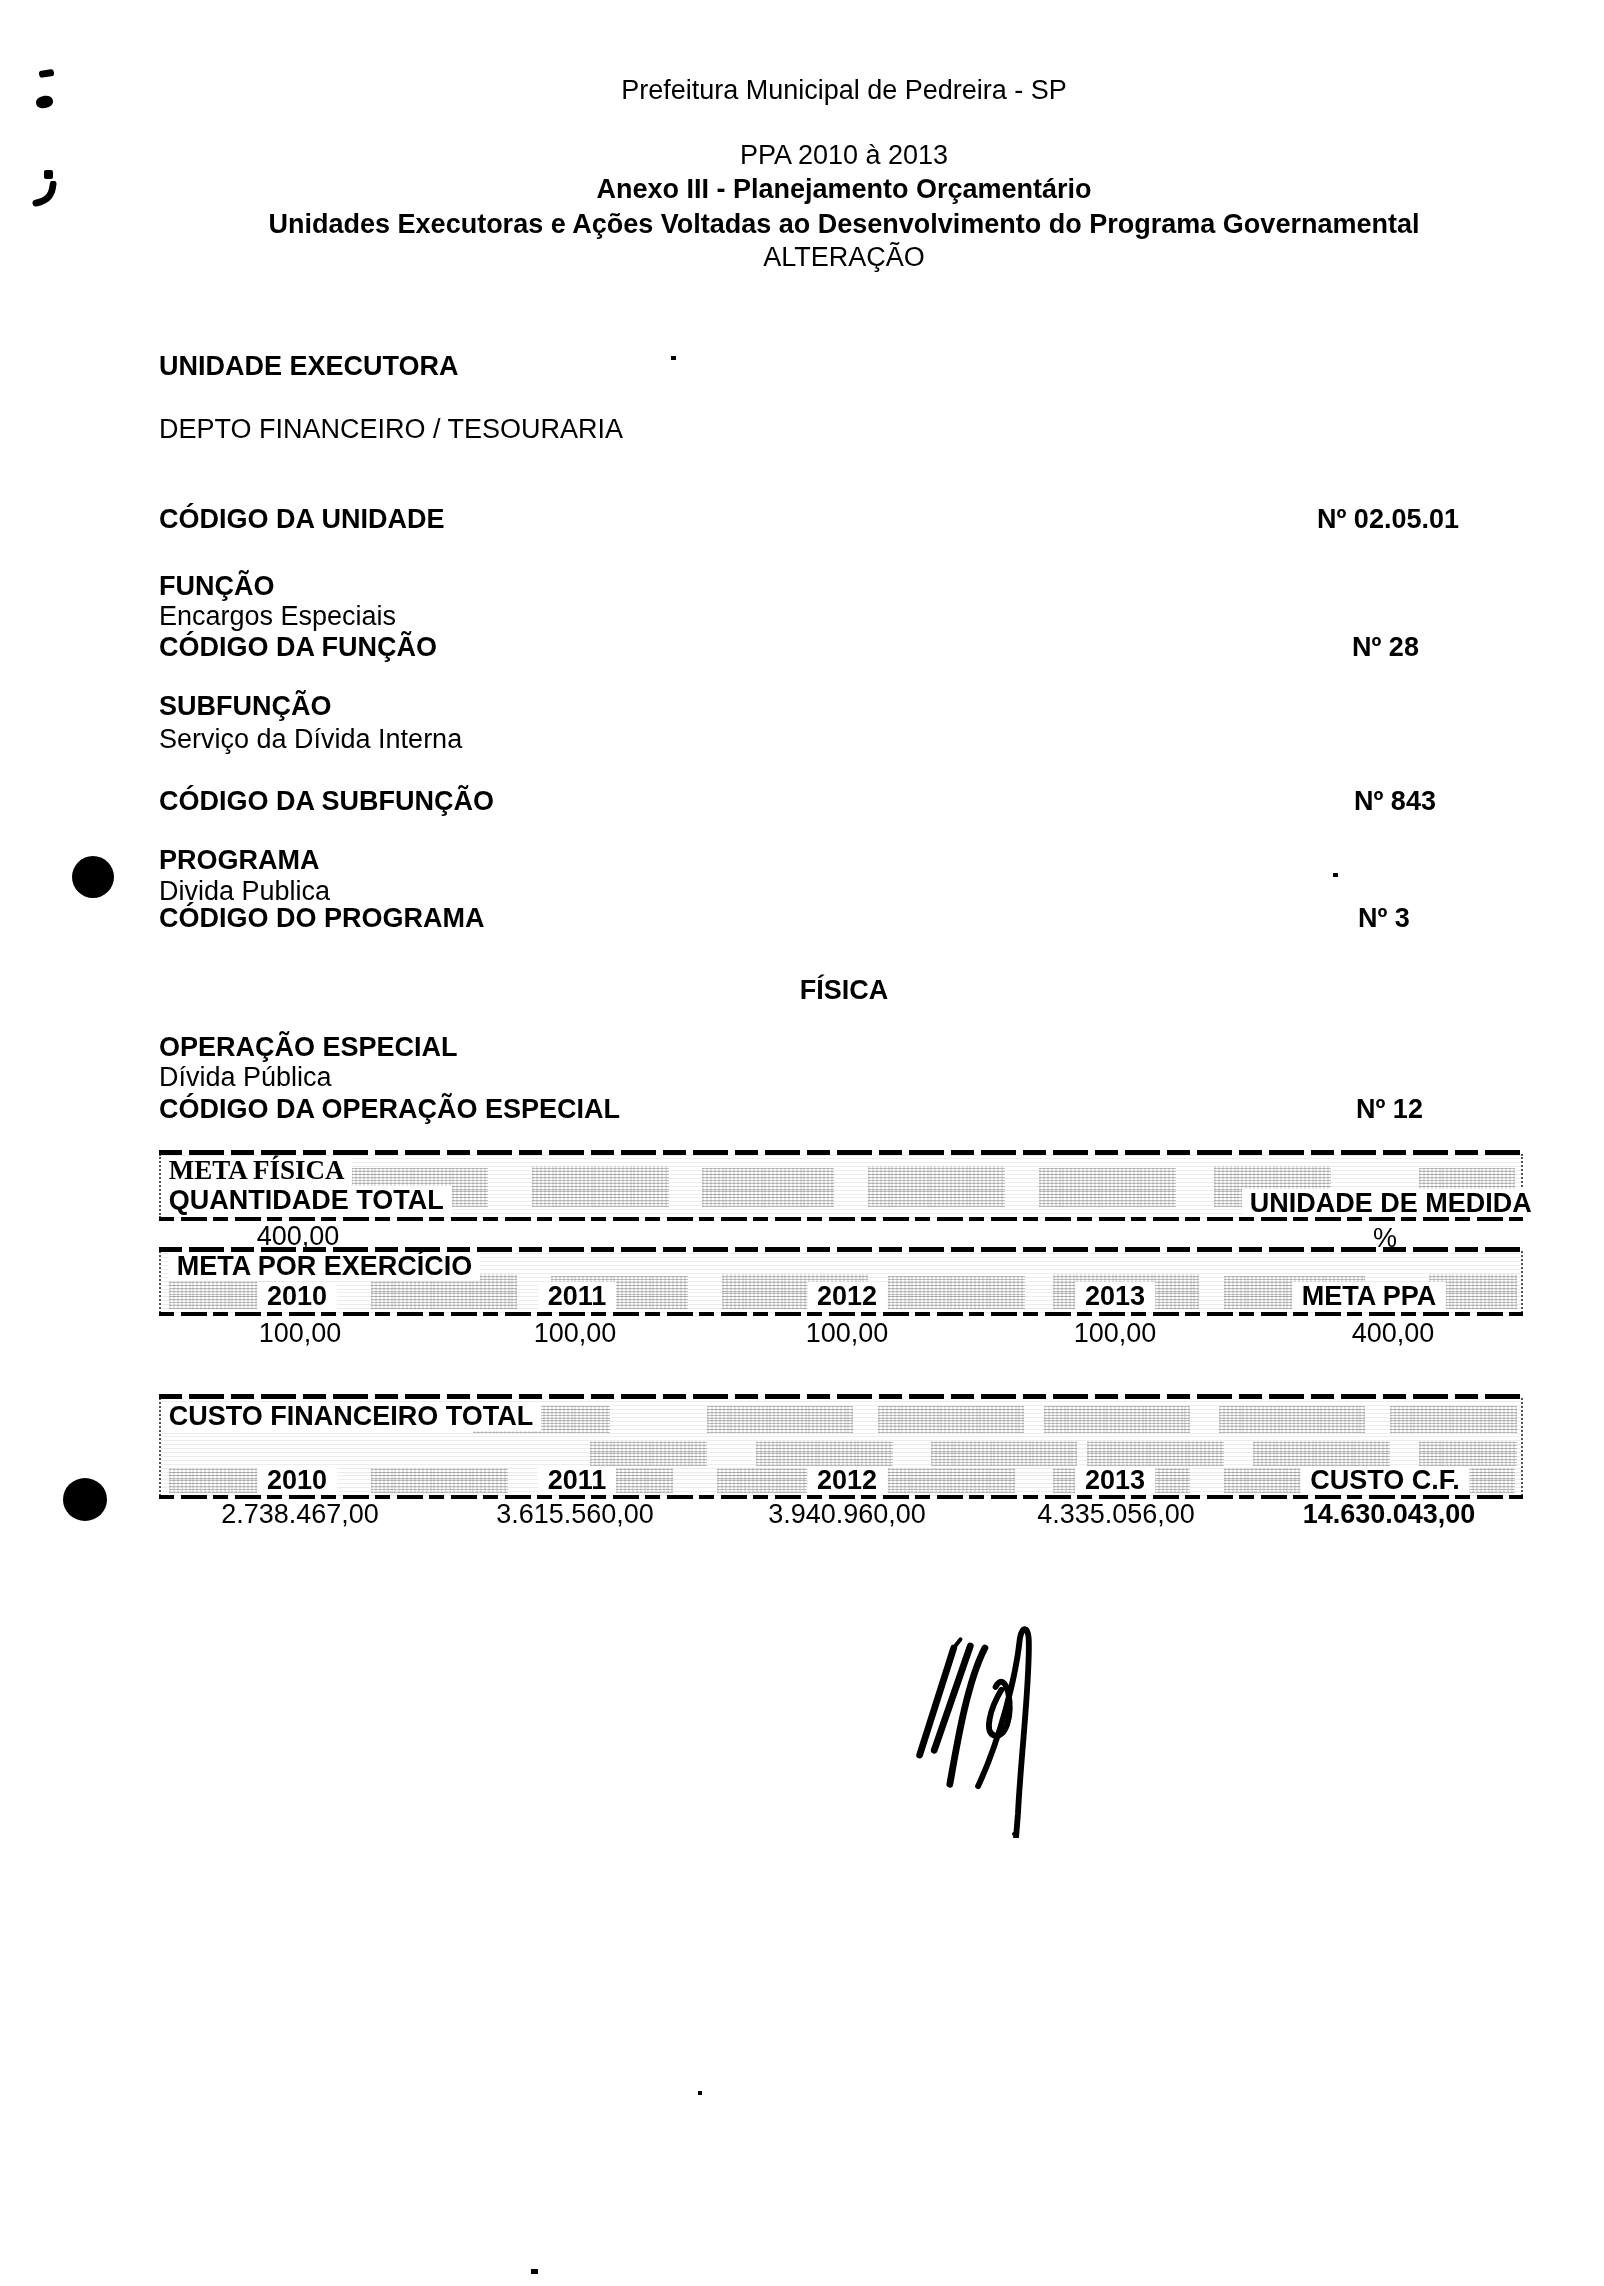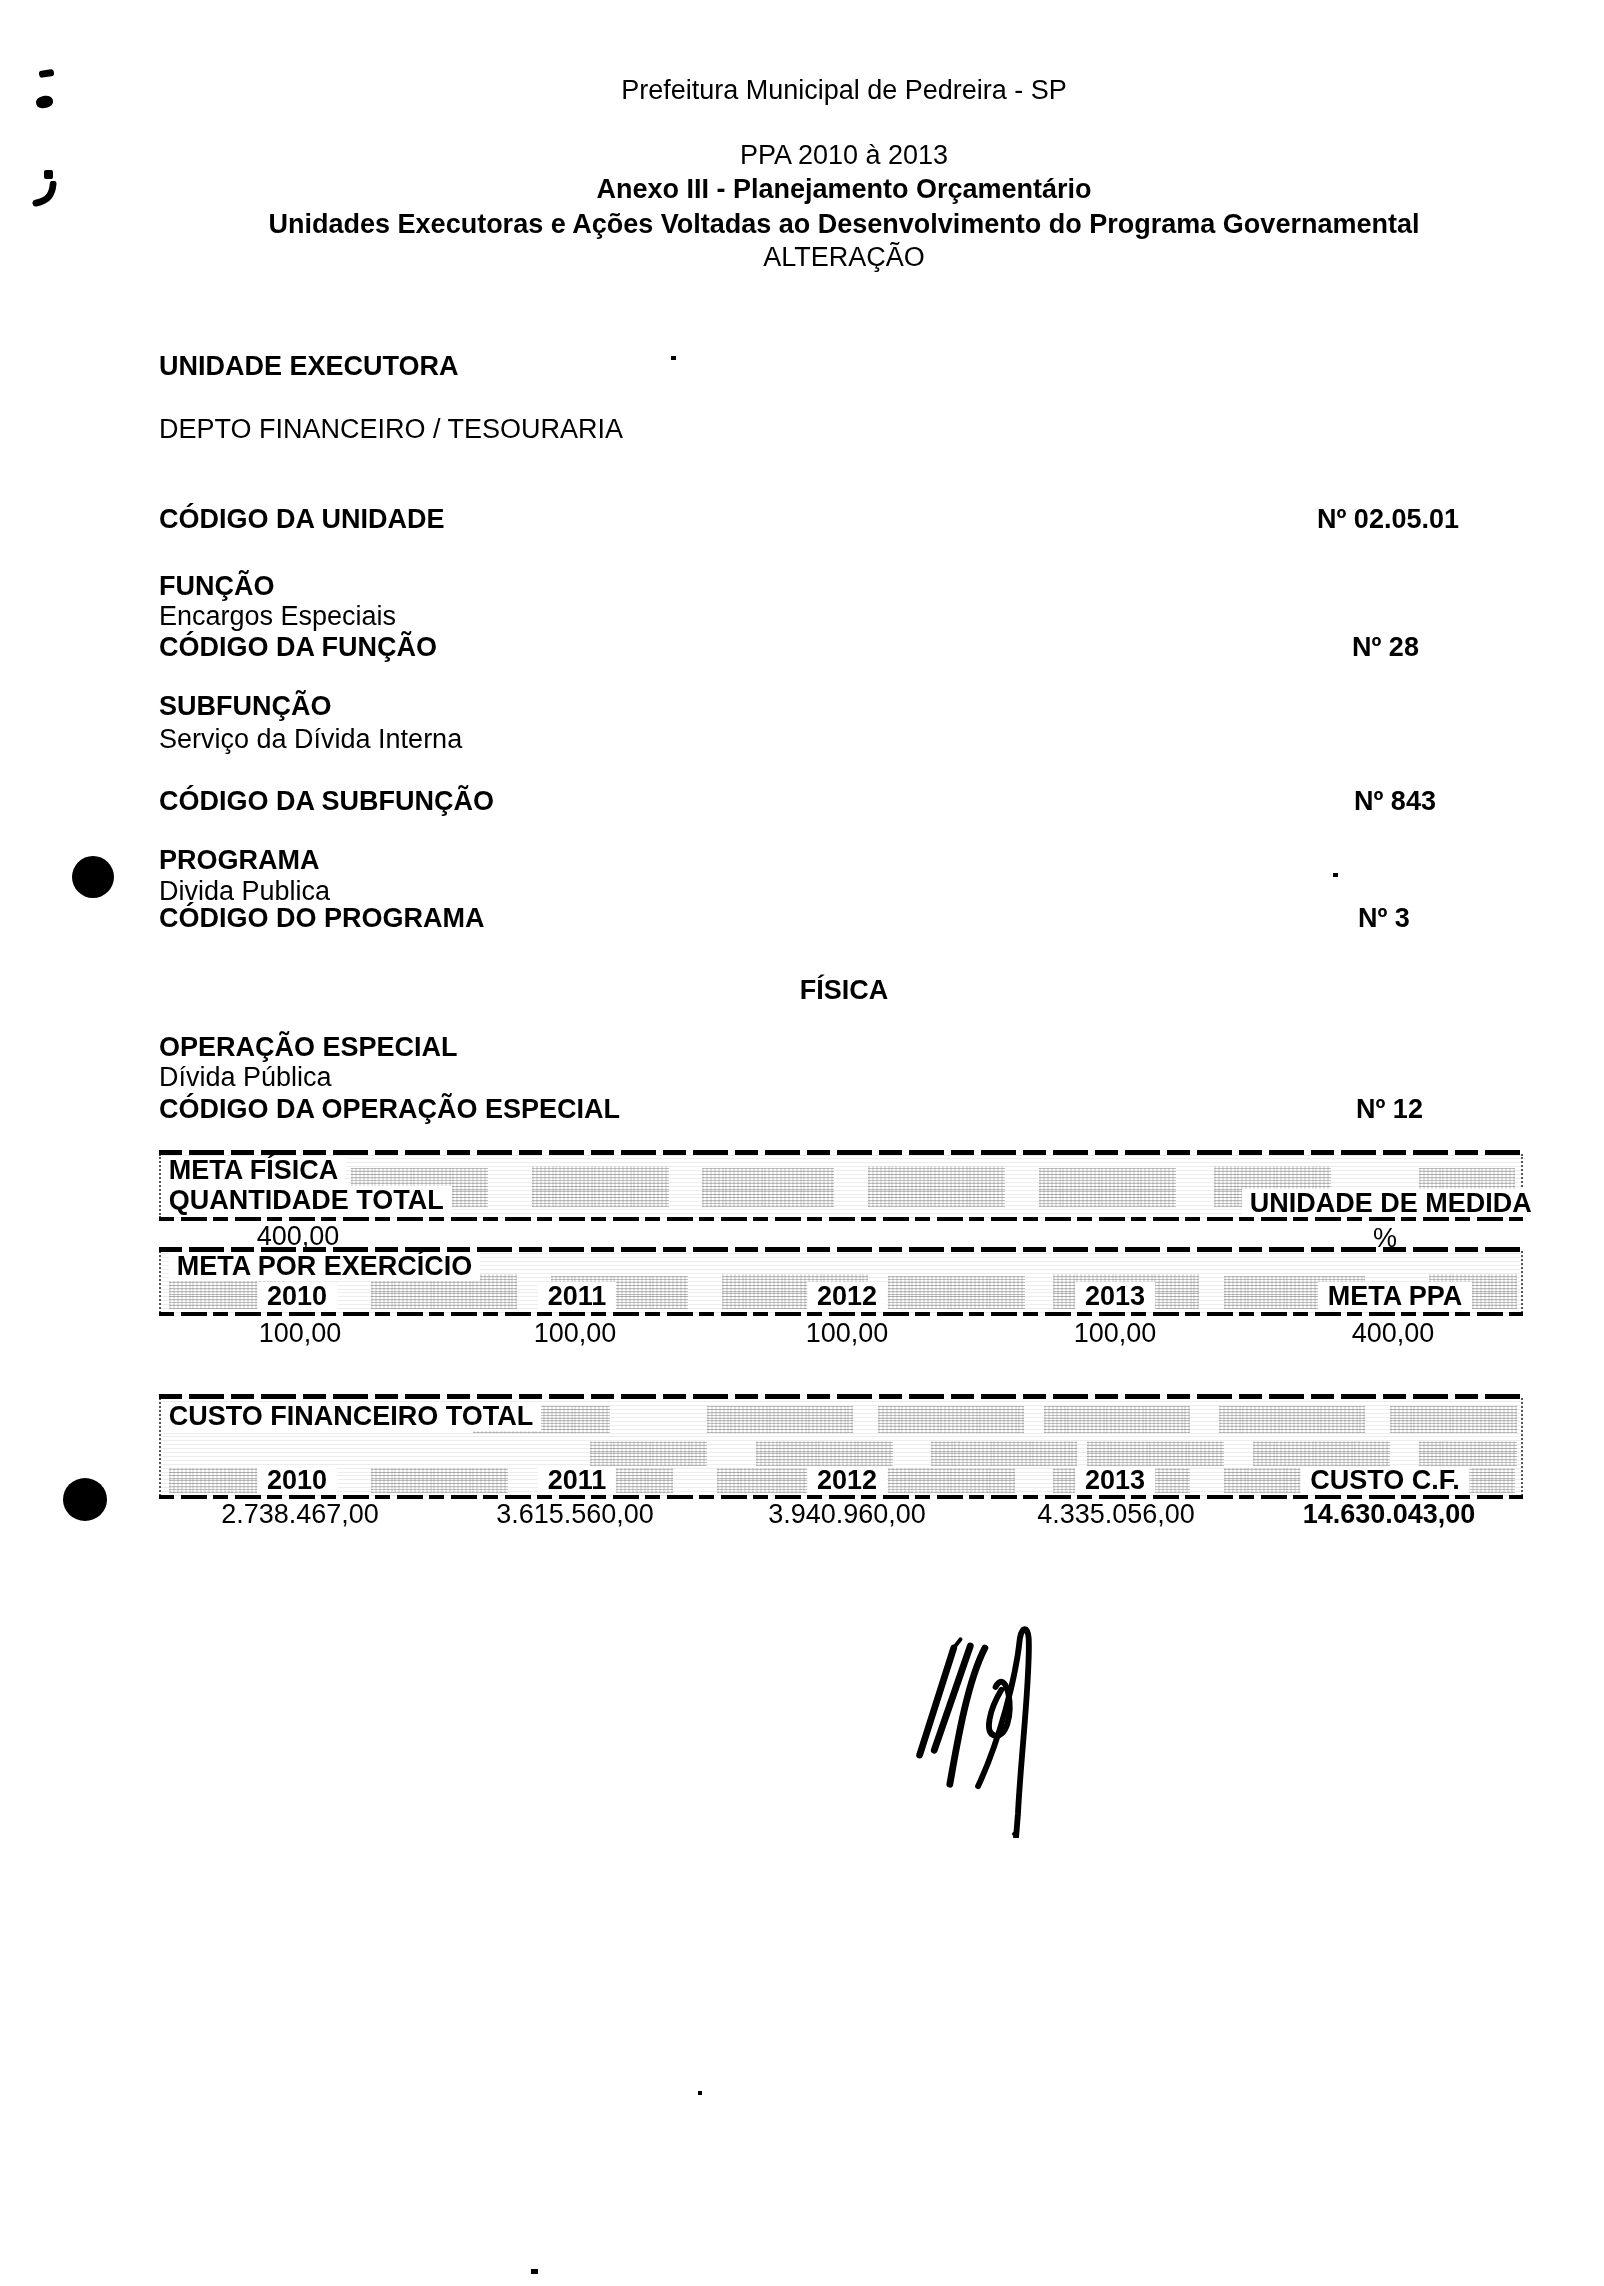--- a/index.html
+++ b/index.html
@@ -91,42 +91,42 @@
   <div class="abs t b" style="left:1356px;top:1094px;">Nº 12</div>
 
   <div class="band" style="top:1154px;height:64px;">
     <div class="patch" style="left:190px;top:13.7px;width:137px;height:39px;"></div>
     <div class="patch" style="left:371px;top:11.7px;width:137px;height:41px;"></div>
     <div class="patch" style="left:541px;top:13.7px;width:132px;height:39px;"></div>
     <div class="patch" style="left:707px;top:11.7px;width:137px;height:41px;"></div>
     <div class="patch" style="left:878px;top:13.7px;width:137px;height:39px;"></div>
     <div class="patch" style="left:1053px;top:11.7px;width:117px;height:41px;"></div>
     <div class="patch" style="left:1258px;top:13.7px;width:96px;height:39px;"></div>
-    <div class="blabel" style="left:0px;top:2px;">META FÍSICA</div>
+    <div class="blabel" style="left:0px;top:2px;font-family:Liberation Serif, serif;">META FÍSICA</div>
     <div class="blabel" style="left:0px;top:32px;">QUANTIDADE TOTAL</div>
     <div class="blabel" style="left:1081px;top:35px;">UNIDADE DE MEDIDA</div>
   </div>
   <div class="ncell" style="left:298px;top:1222px;">400,00</div>
   <div class="ncell" style="left:1385px;top:1224px;">%</div>
 
   <div class="band" style="top:1251px;height:62px;">
     <div class="patch" style="left:7.8px;top:25px;width:117px;height:33px;"></div>
     <div class="patch" style="left:210px;top:23.4px;width:146px;height:35px;"></div>
     <div class="patch" style="left:390px;top:25px;width:137px;height:33px;"></div>
     <div class="patch" style="left:561px;top:23.4px;width:146px;height:35px;"></div>
     <div class="patch" style="left:727px;top:25px;width:137px;height:33px;"></div>
     <div class="patch" style="left:892px;top:23.4px;width:146px;height:35px;"></div>
     <div class="patch" style="left:1063px;top:25px;width:141px;height:33px;"></div>
     <div class="patch" style="left:1268px;top:23.4px;width:88px;height:35px;"></div>
     <div class="blabel" style="left:8px;top:1px;">META POR EXERCÍCIO</div>
     <div class="ycell" style="left:136px;top:31px;">2010</div>
     <div class="ycell" style="left:416px;top:31px;">2011</div>
     <div class="ycell" style="left:686px;top:31px;">2012</div>
     <div class="ycell" style="left:954px;top:31px;">2013</div>
-    <div class="ycell" style="left:1234px;top:31px;">META PPA</div>
+    <div class="ycell" style="left:1208px;top:31px;">META PPA</div>
   </div>
   <div class="ncell" style="left:300px;top:1319px;">100,00</div>
   <div class="ncell" style="left:575px;top:1319px;">100,00</div>
   <div class="ncell" style="left:847px;top:1319px;">100,00</div>
   <div class="ncell" style="left:1115px;top:1319px;">100,00</div>
   <div class="ncell" style="left:1393px;top:1319px;">400,00</div>
 
   <div class="band" style="top:1398px;height:98px;">
     <div class="patch" style="left:312px;top:7.8px;width:137px;height:27px;"></div>
     <div class="patch" style="left:546px;top:7.8px;width:146px;height:27px;"></div>

